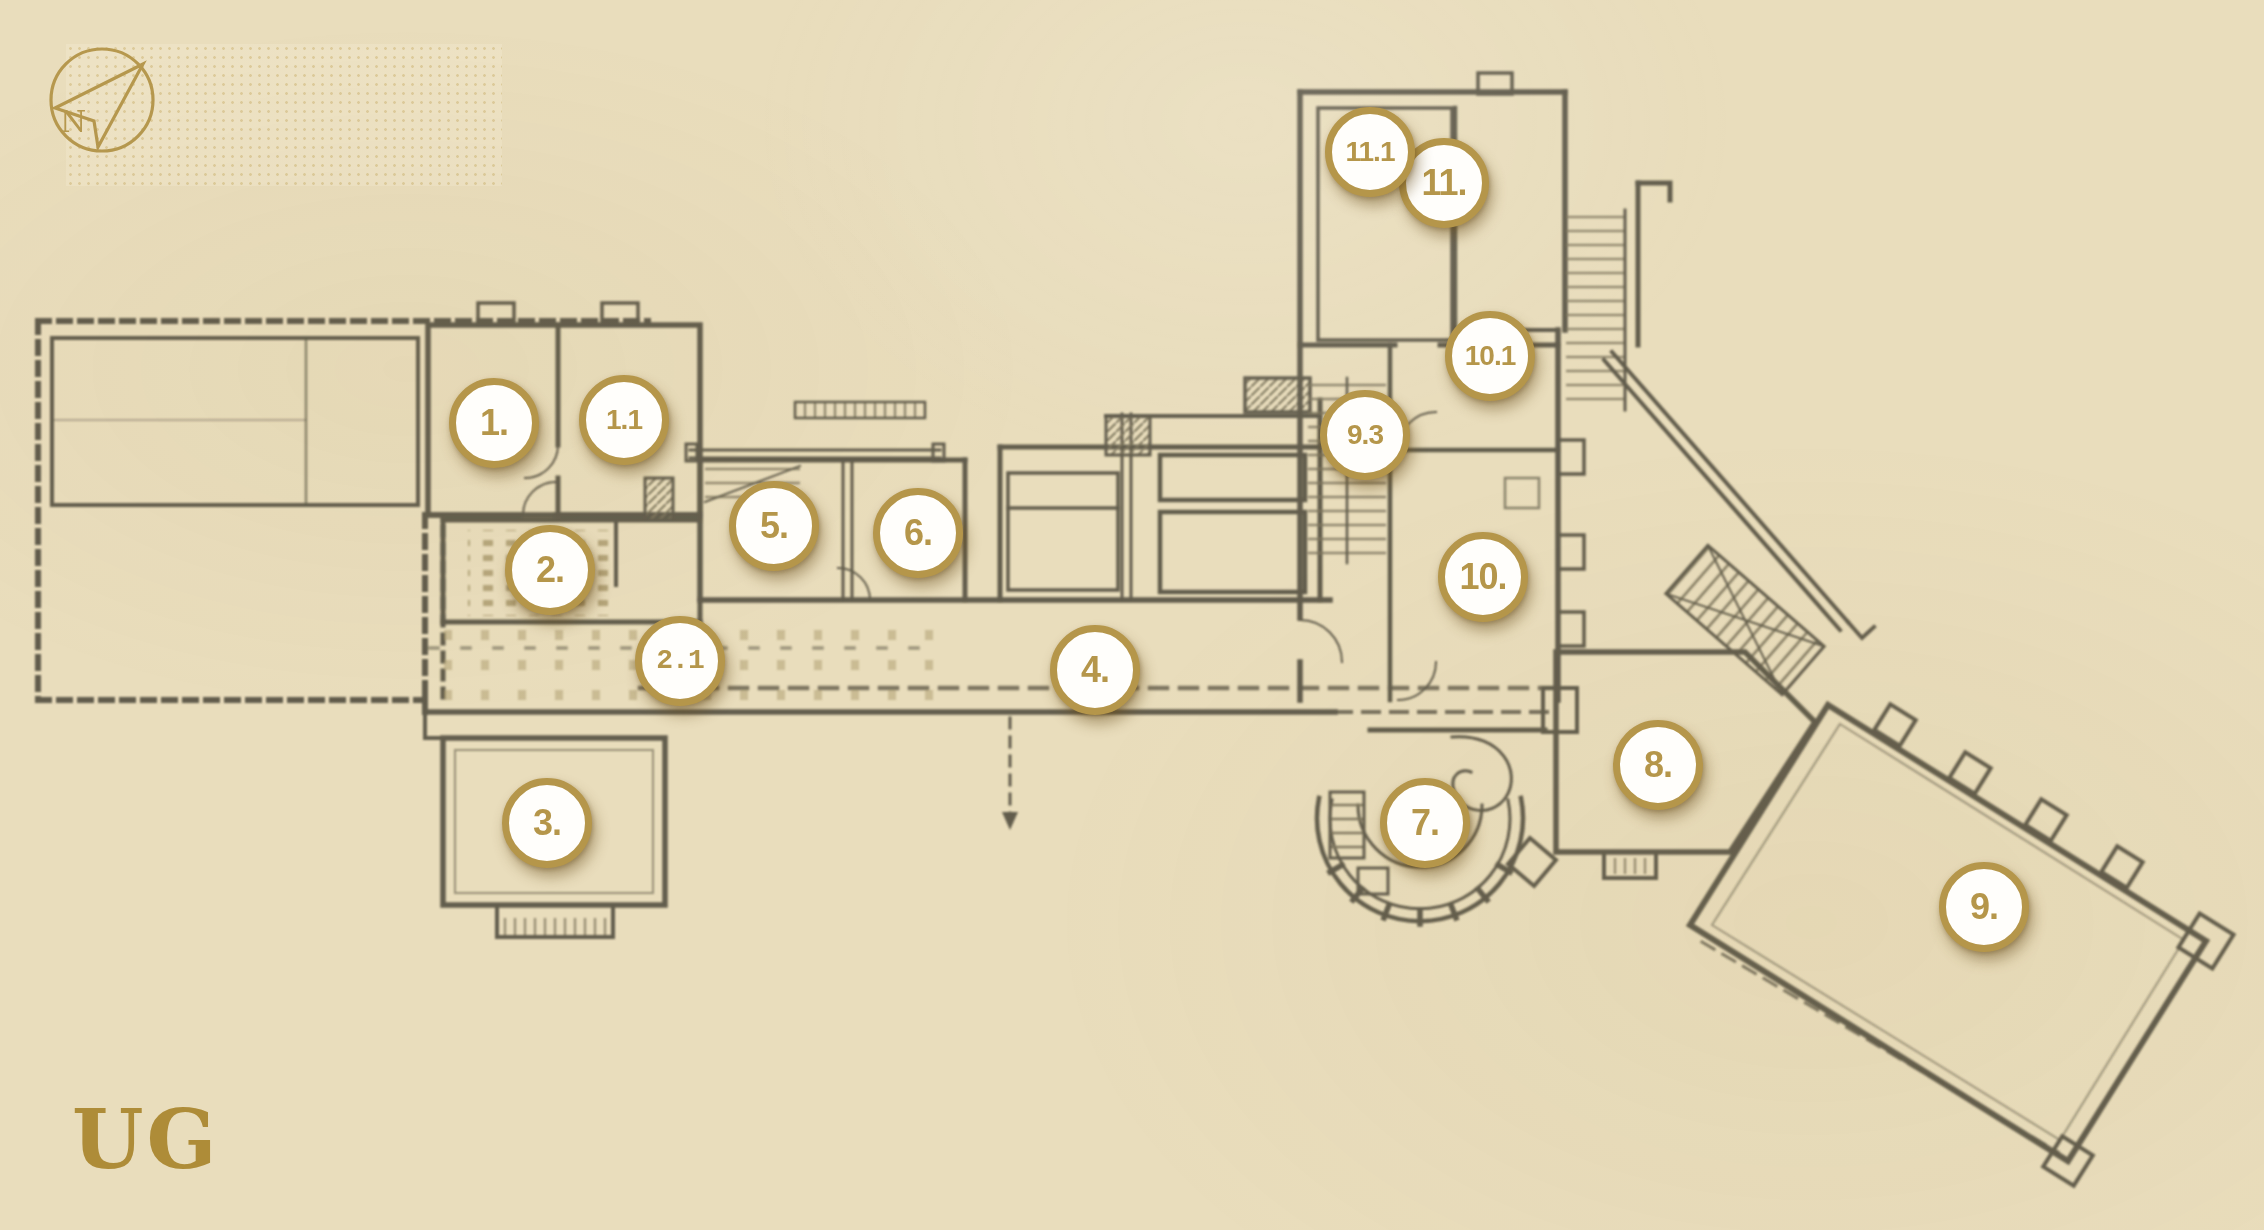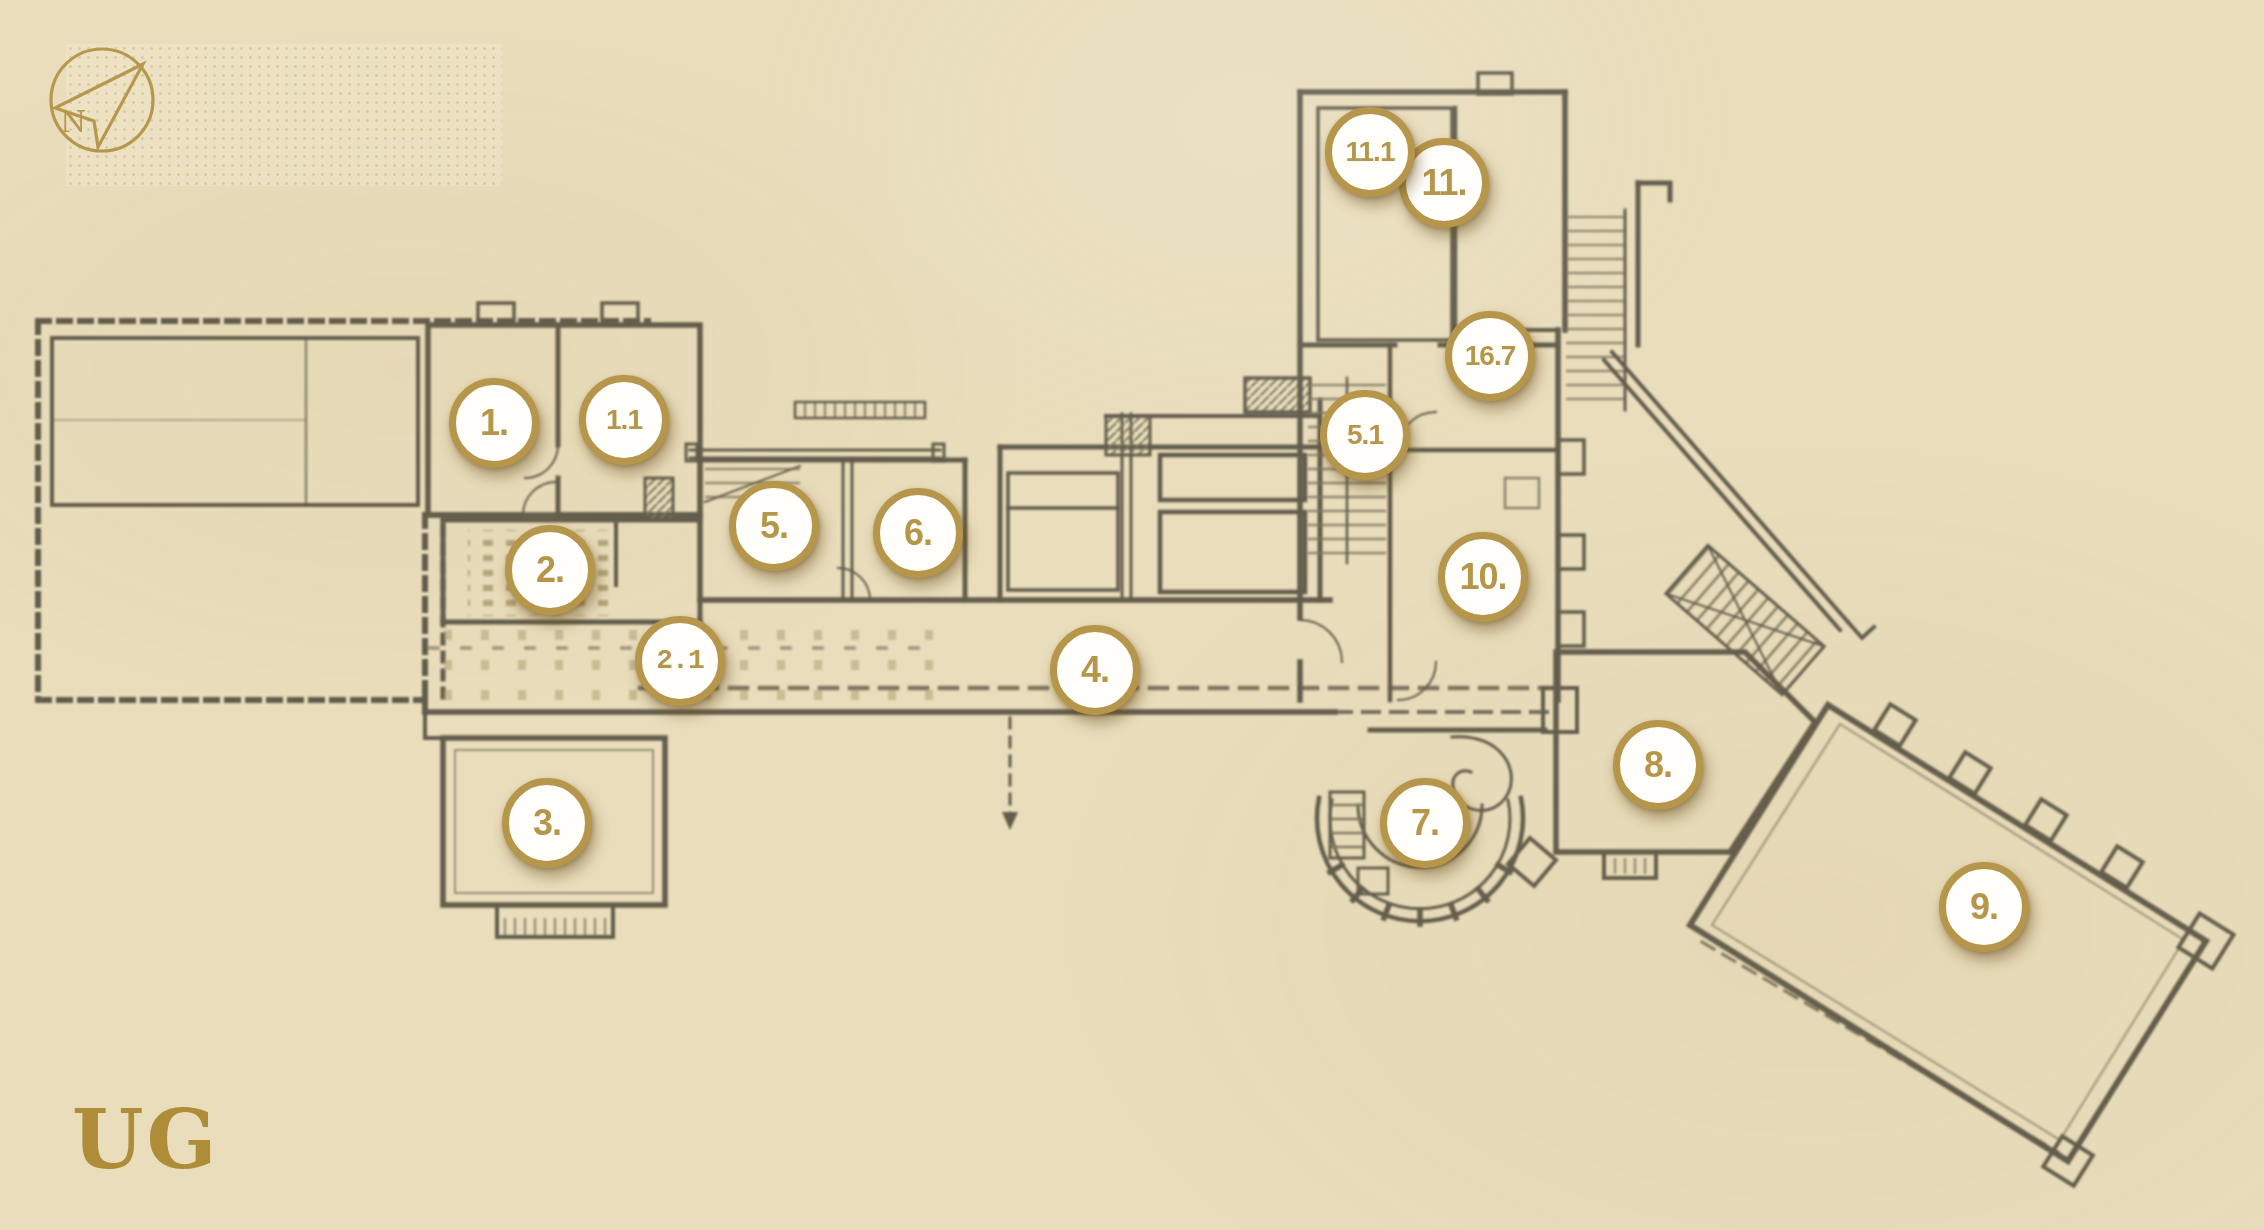--- a/index.html
+++ b/index.html
@@ -279,39 +279,39 @@
       <div class="marker" style="left: 547px; top: 823px;">
       <span class="marker-label">3.</span>
     </div>
       <div class="marker" style="left: 1095px; top: 670px;">
       <span class="marker-label">4.</span>
     </div>
       <div class="marker" style="left: 774px; top: 526px;">
       <span class="marker-label">5.</span>
     </div>
       <div class="marker small" style="left: 1365px; top: 435px;">
-      <span class="marker-label">5.1</span>
+      <span class="marker-label">9.3</span>
     </div>
       <div class="marker" style="left: 918px; top: 533px;">
       <span class="marker-label">6.</span>
     </div>
       <div class="marker" style="left: 1425px; top: 823px;">
       <span class="marker-label">7.</span>
     </div>
       <div class="marker" style="left: 1658px; top: 765px;">
       <span class="marker-label">8.</span>
     </div>
       <div class="marker" style="left: 1984px; top: 907px;">
       <span class="marker-label">9.</span>
     </div>
       <div class="marker" style="left: 1483px; top: 577px; align-items: center;">
       <span class="marker-label">10.</span>
     </div>
       <div class="marker small" style="left: 1490px; top: 356px;">
-      <span class="marker-label">16.7</span>
+      <span class="marker-label">10.1</span>
     </div>
       <div class="marker" style="left: 1444px; top: 183px;">
       <span class="marker-label">11.</span>
     </div>
       <div class="marker small" style="left: 1370px; top: 152px;">
       <span class="marker-label">11.1</span>
     </div>
     </div>
 
 </div>

